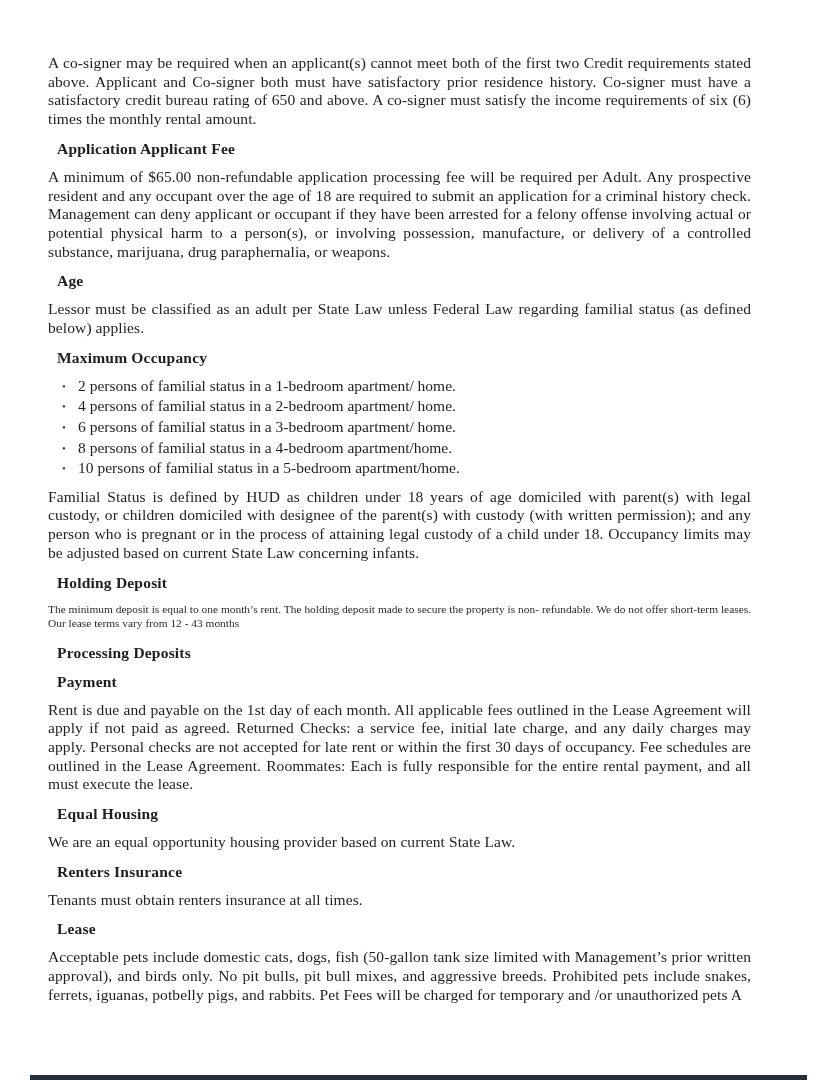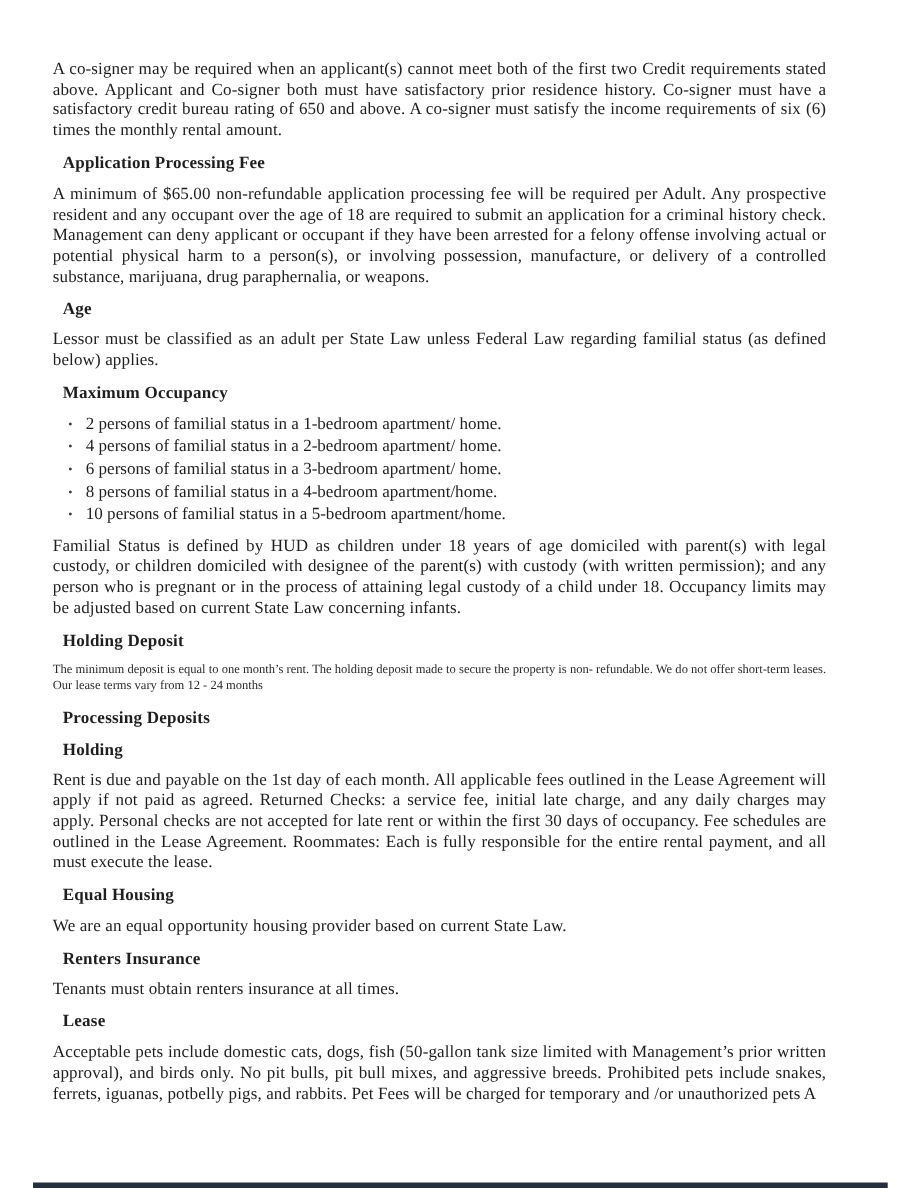--- a/index.html
+++ b/index.html
@@ -74,43 +74,43 @@
     background: #25303c;
   }
 </style>
 </head>
 <body>
 
 <div class="page">
 
   <p class="body-par">A co-signer may be required when an applicant(s) cannot meet both of the first two Credit requirements stated above. Applicant and Co-signer both must have satisfactory prior residence history. Co-signer must have a satisfactory credit bureau rating of 650 and above. A co-signer must satisfy the income requirements of six (6) times the monthly rental amount.</p>
 
-  <h2 class="hd">Application Processing Fee</h2>
+  <h2 class="hd">Application Applicant Fee</h2>
   <p class="body-par">A minimum of $65.00 non-refundable application processing fee will be required per Adult. Any prospective resident and any occupant over the age of 18 are required to submit an application for a criminal history check. Management can deny applicant or occupant if they have been arrested for a felony offense involving actual or potential physical harm to a person(s), or involving possession, manufacture, or delivery of a controlled substance, marijuana, drug paraphernalia, or weapons.</p>
 
   <h2 class="hd">Age</h2>
   <p class="body-par">Lessor must be classified as an adult per State Law unless Federal Law regarding familial status (as defined below) applies.</p>
 
   <h2 class="hd">Maximum Occupancy</h2>
   <ul class="occ-list">
     <li><span class="blt">•</span><span>2 persons of familial status in a 1-bedroom apartment/ home.</span></li>
     <li><span class="blt">•</span><span>4 persons of familial status in a 2-bedroom apartment/ home.</span></li>
     <li><span class="blt">•</span><span>6 persons of familial status in a 3-bedroom apartment/ home.</span></li>
     <li><span class="blt">•</span><span>8 persons of familial status in a 4-bedroom apartment/home.</span></li>
     <li><span class="blt">•</span><span>10 persons of familial status in a 5-bedroom apartment/home.</span></li>
   </ul>
 
   <p class="body-par"><span class="u">Familial Status</span><span> is defined by HUD as children under 18 years of age domiciled with parent(s) with legal custody, or children domiciled with designee of the parent(s) with custody (with written permission); and any person who is pregnant or in the process of attaining legal custody of a child under 18. Occupancy limits may be adjusted based on current State Law concerning infants.</span></p>
 
   <h2 class="hd">Holding Deposit</h2>
-  <p class="small-par">The minimum deposit is equal to one month’s rent. The holding deposit made to secure the property is non- refundable. We do not offer short-term leases. Our lease terms vary from 12 - 24 months</p>
+  <p class="small-par">The minimum deposit is equal to one month’s rent. The holding deposit made to secure the property is non- refundable. We do not offer short-term leases. Our lease terms vary from 12 - 43 months</p>
 
   <h2 class="hd">Processing Deposits</h2>
 
-  <h2 class="hd">Holding</h2>
+  <h2 class="hd">Payment</h2>
   <p class="body-par"><span>Rent is due and payable on the 1st day of each month. All applicable fees outlined in the Lease Agreement will apply if not paid as agreed. Returned Checks: a service fee, initial late charge, and any daily charges may apply. Personal checks are not accepted for late rent or within the first 30 days of occupancy. Fee schedules are outlined in the Lease Agreement. </span><span class="u">Roommates: Each is fully responsible for the entire rental payment, and all must execute the lease.</span></p>
 
   <h2 class="hd">Equal Housing</h2>
   <p class="body-par">We are an equal opportunity housing provider based on current State Law.</p>
 
   <h2 class="hd">Renters Insurance</h2>
   <p class="body-par">Tenants must obtain renters insurance at all times.</p>
 
   <h2 class="hd">Lease</h2>
   <p class="body-par">Acceptable pets include domestic cats, dogs, fish (50-gallon tank size limited with Management’s prior written approval), and birds only. No pit bulls, pit bull mixes, and aggressive breeds. Prohibited pets include snakes, ferrets, iguanas, potbelly pigs, and rabbits. Pet Fees will be charged for temporary and /or unauthorized pets A</p>

